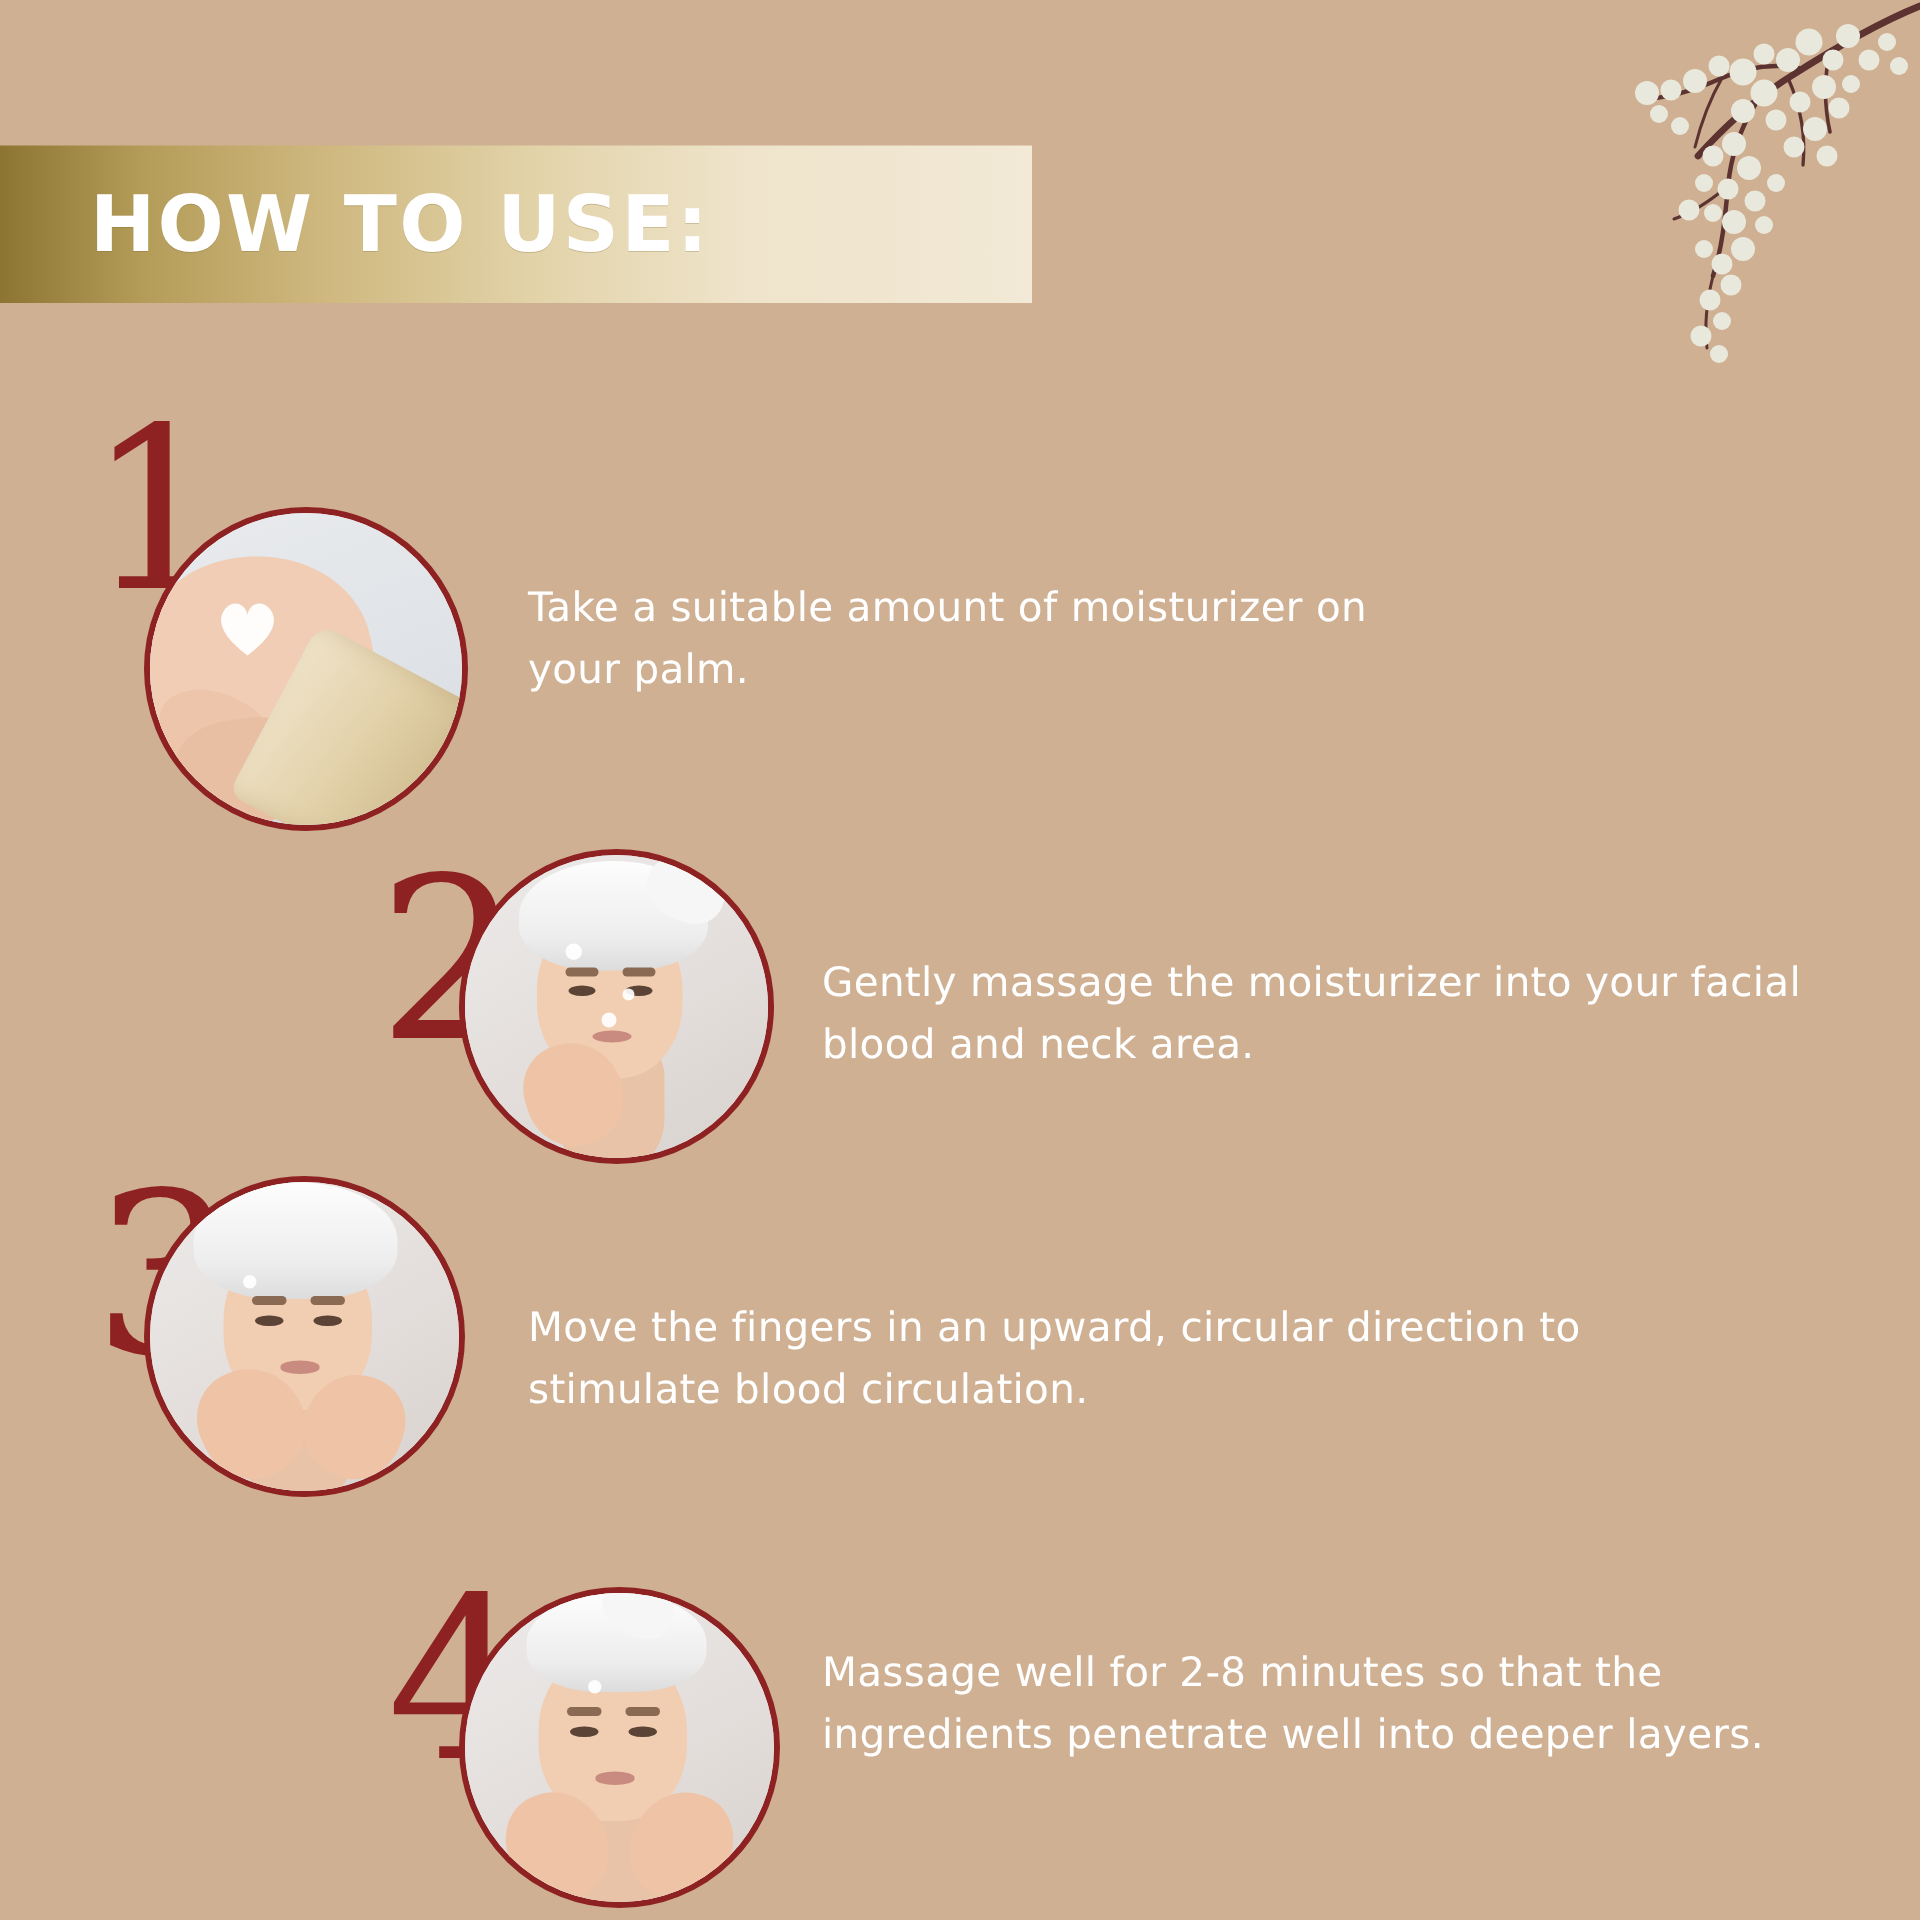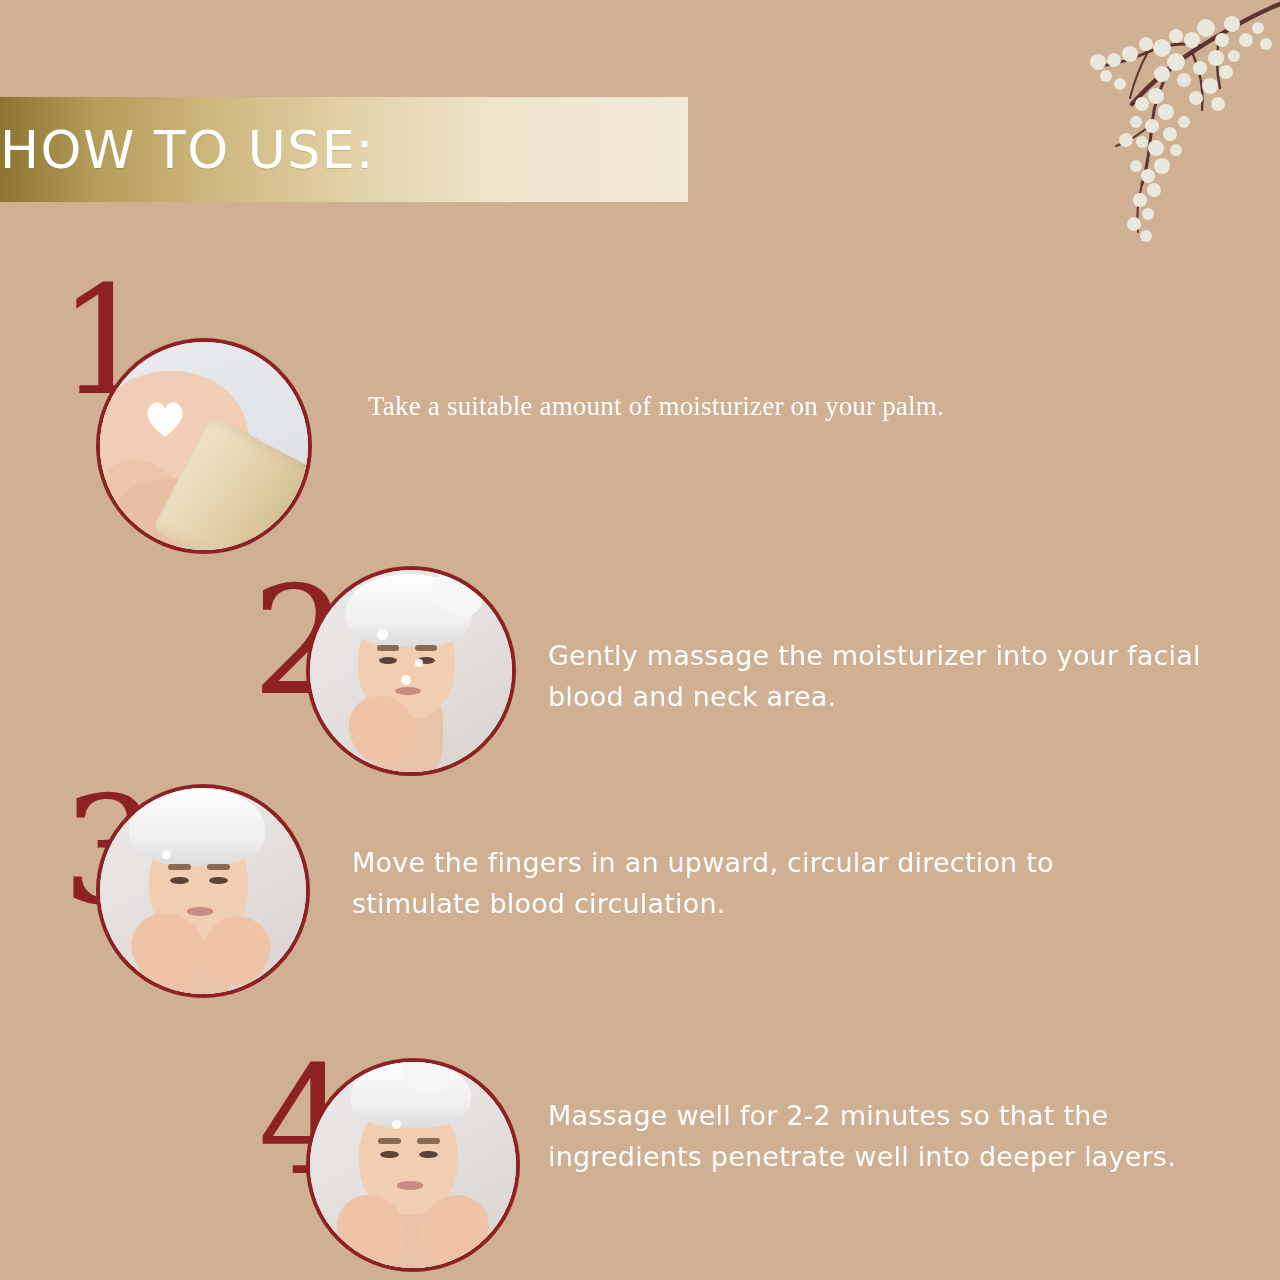--- a/index.html
+++ b/index.html
@@ -23,21 +23,22 @@
     width: 688px;
     height: 105px;
     background: linear-gradient(90deg, #8c7433 0%, #b49c59 14%, #cdb67c 30%, #e2d3a9 52%, #efe4cb 72%, #f2e9d6 100%);
     display: flex;
     align-items: center;
   }
   .header-title {
     font-size: 52px;
     letter-spacing: 1.5px;
     color: #ffffff;
-    font-weight: 400;
+    font-weight: 700;
+    margin-left: 60px;
     font-family: "DejaVu Sans", sans-serif;
     text-shadow: 0 1px 0 rgba(120,90,40,0.25);
   }
 
   
   .branch {
     position: absolute;
     right: 0;
     top: 0;
     width: 310px;
@@ -211,21 +212,21 @@
       <div class="s1-thumb"></div>
       <div class="s1-fingers"></div>
       <div class="s1-bottle"></div>
       <div class="s1-heart">
         <svg width="46" height="42" viewBox="0 0 46 42" xmlns="http://www.w3.org/2000/svg">
           <path d="M23 39 C6 26, 2 16, 8 8 C14 1, 22 5, 23 12 C24 5, 32 1, 38 8 C44 16, 40 26, 23 39 Z" fill="#ffffff" opacity="0.95"></path>
         </svg>
       </div>
     </div>
   </div>
-  <div class="step-text" style="left:368px; top:386px; width:620px;font-family:Liberation Serif, serif;">Take a suitable amount of moisturizer on your palm.</div>
+  <div class="step-text" style="left:352px; top:386px; width:620px;">Take a suitable amount of moisturizer on your palm.</div>
 </div>
 
 <div class="step">
   <div class="step-number" style="left:252px; top:572px;">2</div>
   <div class="step-photo" style="left:306px; top:566px; width:202px; height:202px;">
     <div class="ph-inner">
       <div class="face-bg"></div>
       <div class="face-neck"></div>
       <div class="face-head"></div>
       <div class="face-towel"></div>
@@ -255,21 +256,21 @@
       <div class="face-brow-l"></div>
       <div class="face-brow-r"></div>
       <div class="face-eye-l"></div>
       <div class="face-eye-r"></div>
       <div class="face-lip"></div>
       <div class="hand-a" style="left:16%; top:60%; width:34%; height:36%; transform:rotate(-24deg);"></div>
       <div class="hand-b" style="left:50%; top:62%; width:32%; height:34%; transform:rotate(20deg);"></div>
       <div class="cream-dot" style="left:30%; top:30%; width:9px; height:9px;"></div>
     </div>
   </div>
-  <div class="step-text" style="left:352px; top:843px; width:810px;">Move the fingers in an upward, circular direction to stimulate blood circulation.</div>
+  <div class="step-text" style="left:352px; top:866px; width:810px;">Move the fingers in an upward, circular direction to stimulate blood circulation.</div>
 </div>
 
 <div class="step">
   <div class="step-number" style="left:258px; top:1052px;">4</div>
   <div class="step-photo" style="left:306px; top:1058px; width:206px; height:206px;">
     <div class="ph-inner">
       <div class="face-bg"></div>
       <div class="face-neck"></div>
       <div class="face-head"></div>
       <div class="face-towel" style="left:20%; top:0%; width:58%; height:32%;"></div>
@@ -277,14 +278,14 @@
       <div class="face-brow-l"></div>
       <div class="face-brow-r"></div>
       <div class="face-eye-l"></div>
       <div class="face-eye-r"></div>
       <div class="face-lip"></div>
       <div class="hand-a" style="left:14%; top:64%; width:32%; height:36%; transform:rotate(-22deg);"></div>
       <div class="hand-b" style="left:54%; top:64%; width:32%; height:36%; transform:rotate(22deg);"></div>
       <div class="cream-dot" style="left:40%; top:28%; width:9px; height:9px;"></div>
     </div>
   </div>
-  <div class="step-text" style="left:548px; top:1096px; width:700px;">Massage well for 2-2 minutes so that the ingredients penetrate well into deeper layers.</div>
+  <div class="step-text" style="left:548px; top:1096px; width:700px;">Massage well for 2-8 minutes so that the ingredients penetrate well into deeper layers.</div>
 </div>
 
 </body></html>

